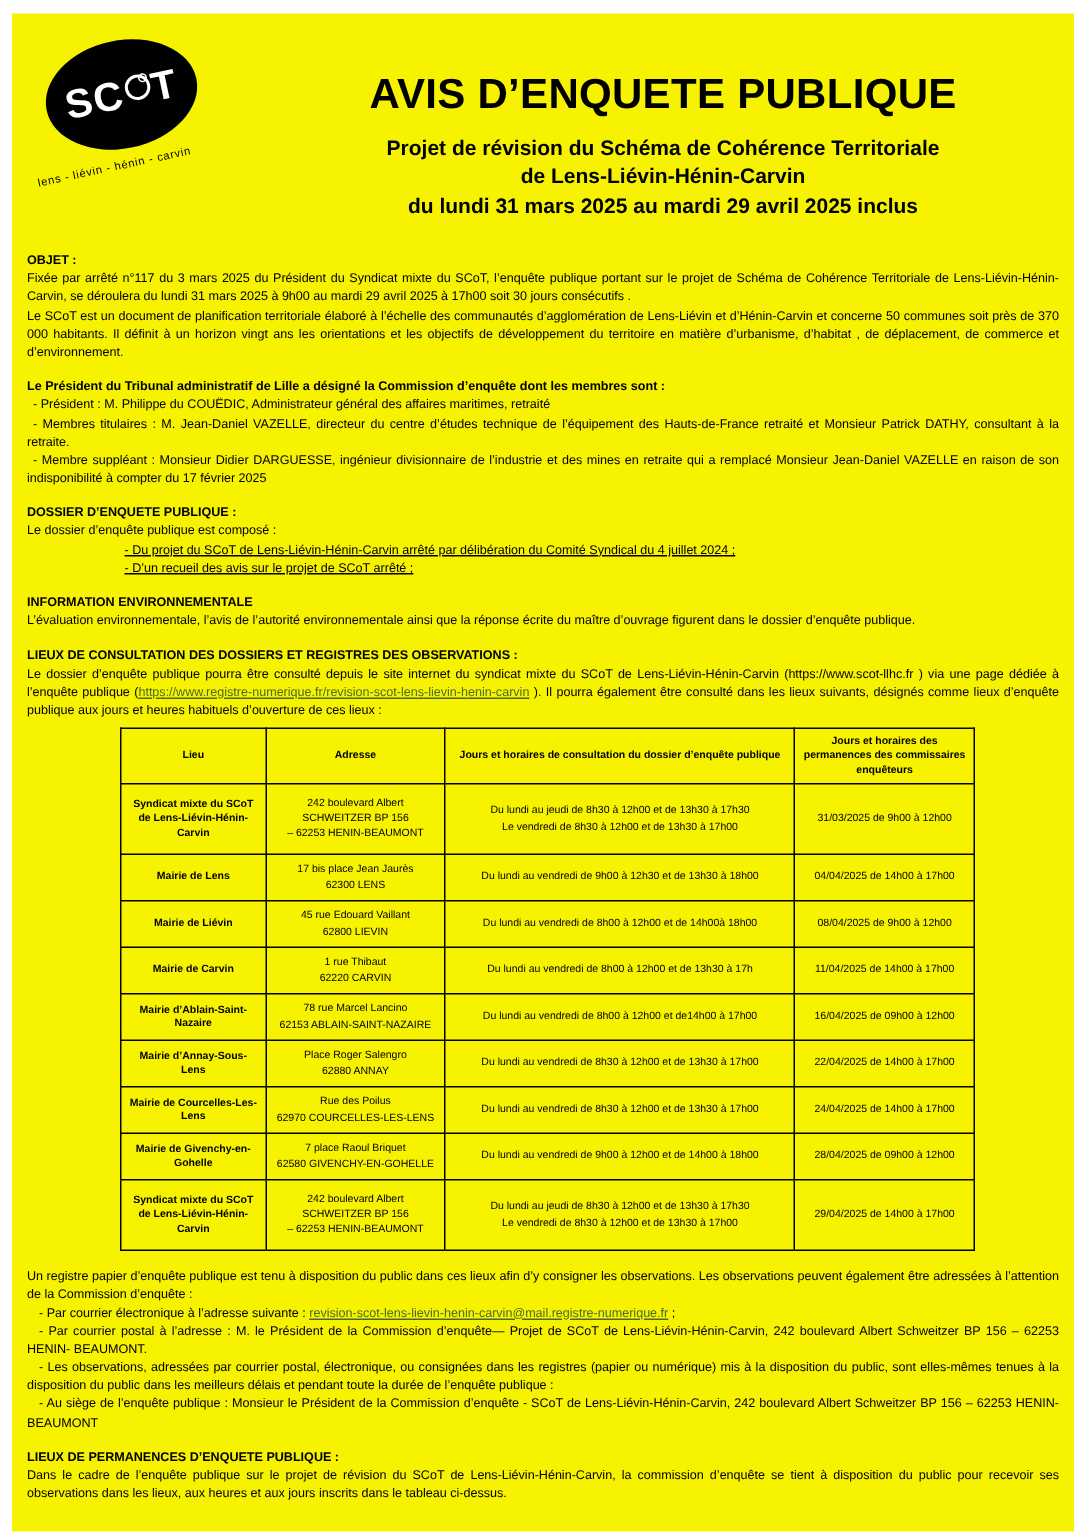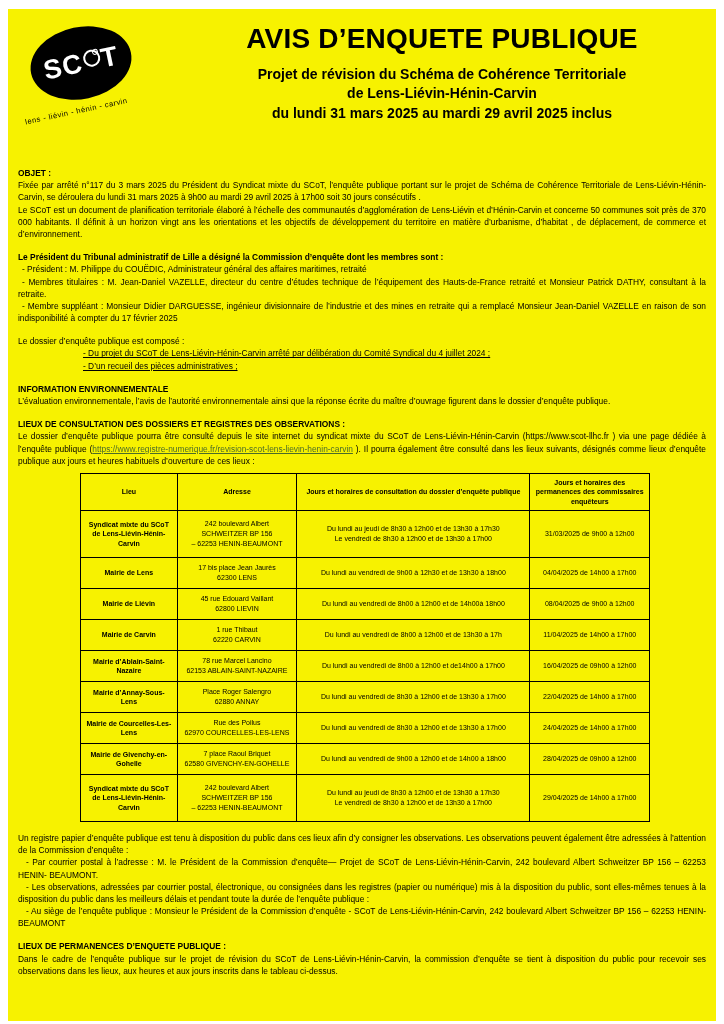--- a/index.html
+++ b/index.html
@@ -38,21 +38,21 @@
   }
   .logo-ring::after{
     content:"";position:absolute;right:-1px;top:-2px;width:4px;height:4px;
     border:1.5px solid #fff;border-radius:50%;background:transparent;
   }
   .logo-tagline{
     position:absolute;left:-4px;top:82px;width:120px;
     font-size:7.5px;color:#000;transform:rotate(-12deg);
     letter-spacing:.5px;white-space:nowrap;
   }
-  .header-text{margin-left:160px;text-align:center;padding-top:14px;}
+  .header-text{margin-left:160px;text-align:center;padding-top:38px;}
   .main-title{font-size:28px;font-weight:bold;margin:0 0 10px 0;letter-spacing:.2px;}
   .sub{font-size:14px;font-weight:bold;line-height:1.38;margin:0;}
   
   .content{font-size:8.4px;line-height:1.45;text-align:justify;}
   .sec{margin:0 0 11px 0;}
   .h{font-weight:bold;}
   p{margin:0;}
   .ind4{text-indent:4px;}
   .ind8{text-indent:8px;}
   .ind65{text-indent:65px;text-align:left;text-decoration:underline;}
@@ -100,23 +100,24 @@
     </div>
 
     <div class="sec">
       <p class="h">Le Président du Tribunal administratif de Lille a désigné la Commission d’enquête dont les membres sont :</p>
       <p class="ind4">- Président : M. Philippe du COUËDIC, Administrateur général des affaires maritimes, retraité</p>
       <p class="ind4">- Membres titulaires : M. Jean-Daniel VAZELLE, directeur du centre d’études technique de l’équipement des Hauts-de-France retraité  et Monsieur Patrick DATHY, consultant à la retraite.</p>
       <p class="ind4">- Membre suppléant : Monsieur Didier DARGUESSE, ingénieur divisionnaire de l’industrie et des mines en retraite qui a remplacé Monsieur Jean-Daniel VAZELLE en raison de son indisponibilité à compter du 17 février 2025</p>
     </div>
 
     <div class="sec">
+      <p class="h">DOSSIER D’ENQUETE PUBLIQUE :</p>
       <p>Le dossier d’enquête publique est composé :</p>
       <p class="ind65">- Du projet du SCoT de Lens-Liévin-Hénin-Carvin arrêté par délibération du Comité Syndical du 4 juillet 2024 ;</p>
-      <p class="ind65">- D’un recueil des pièces administratives ;</p>
+      <p class="ind65">- D’un recueil des avis sur le projet de SCoT arrêté ;</p>
     </div>
 
     <div class="sec">
       <p class="h">INFORMATION ENVIRONNEMENTALE</p>
       <p>L’évaluation environnementale, l’avis de l’autorité environnementale ainsi que la réponse écrite du maître d’ouvrage figurent dans le dossier d’enquête publique.</p>
     </div>
 
     <div class="sec" style="margin-bottom:4px;">
       <p class="h">LIEUX DE CONSULTATION DES DOSSIERS ET REGISTRES DES OBSERVATIONS :</p>
       <p><span>Le dossier d’enquête publique pourra être consulté depuis le site internet du syndicat mixte du SCoT de Lens-Liévin-Hénin-Carvin (https://www.scot-llhc.fr ) via une page dédiée à l’enquête publique (</span><a href="#" class="lnk">https://www.registre-numerique.fr/revision-scot-lens-lievin-henin-carvin</a><span> ). Il pourra également être consulté dans les lieux suivants, désignés comme lieux d’enquête publique aux jours et heures habituels d’ouverture de ces lieux :</span></p>
@@ -223,20 +224,21 @@
               <div>Du lundi au jeudi de 8h30 à 12h00 et de 13h30 à 17h30</div>
               <div>Le vendredi de 8h30 à 12h00 et de 13h30 à 17h00</div>
             </td>
           <td>29/04/2025 de 14h00 à 17h00</td>
         </tr>
       </tbody>
     </table>
 
     <div class="sec">
       <p>Un registre papier d’enquête publique est tenu à disposition du public dans ces lieux afin d’y consigner les observations. Les observations peuvent également être adressées à l’attention de la Commission d’enquête :</p>
+      <p class="ind8"><span>- Par courrier électronique à l’adresse suivante : </span><a href="#" class="lnk">revision-scot-lens-lievin-henin-carvin@mail.registre-numerique.fr</a><span> ;</span></p>
       <p class="ind8">- Par courrier postal à l’adresse : M. le Président de la Commission d’enquête— Projet de SCoT de Lens-Liévin-Hénin-Carvin, 242 boulevard Albert Schweitzer BP 156 – 62253 HENIN- BEAUMONT.</p>
       <p class="ind8">- Les observations, adressées par courrier postal, électronique, ou consignées dans les registres (papier ou numérique) mis à la disposition du public, sont elles-mêmes tenues à la disposition du public dans les meilleurs délais et pendant toute la durée de l’enquête publique :</p>
       <p class="ind8">- Au siège de l’enquête publique : Monsieur le Président de la Commission d’enquête - SCoT de Lens-Liévin-Hénin-Carvin, 242 boulevard Albert Schweitzer BP 156 – 62253 HENIN-BEAUMONT</p>
     </div>
 
     <div class="sec">
       <p class="h">LIEUX DE PERMANENCES D’ENQUETE PUBLIQUE :</p>
       <p>Dans le cadre de l’enquête publique sur le projet de révision du SCoT de Lens-Liévin-Hénin-Carvin, la commission d’enquête se tient à disposition du public pour recevoir ses observations  dans les lieux, aux heures et aux jours inscrits dans le tableau ci-dessus.</p>
     </div>
 

